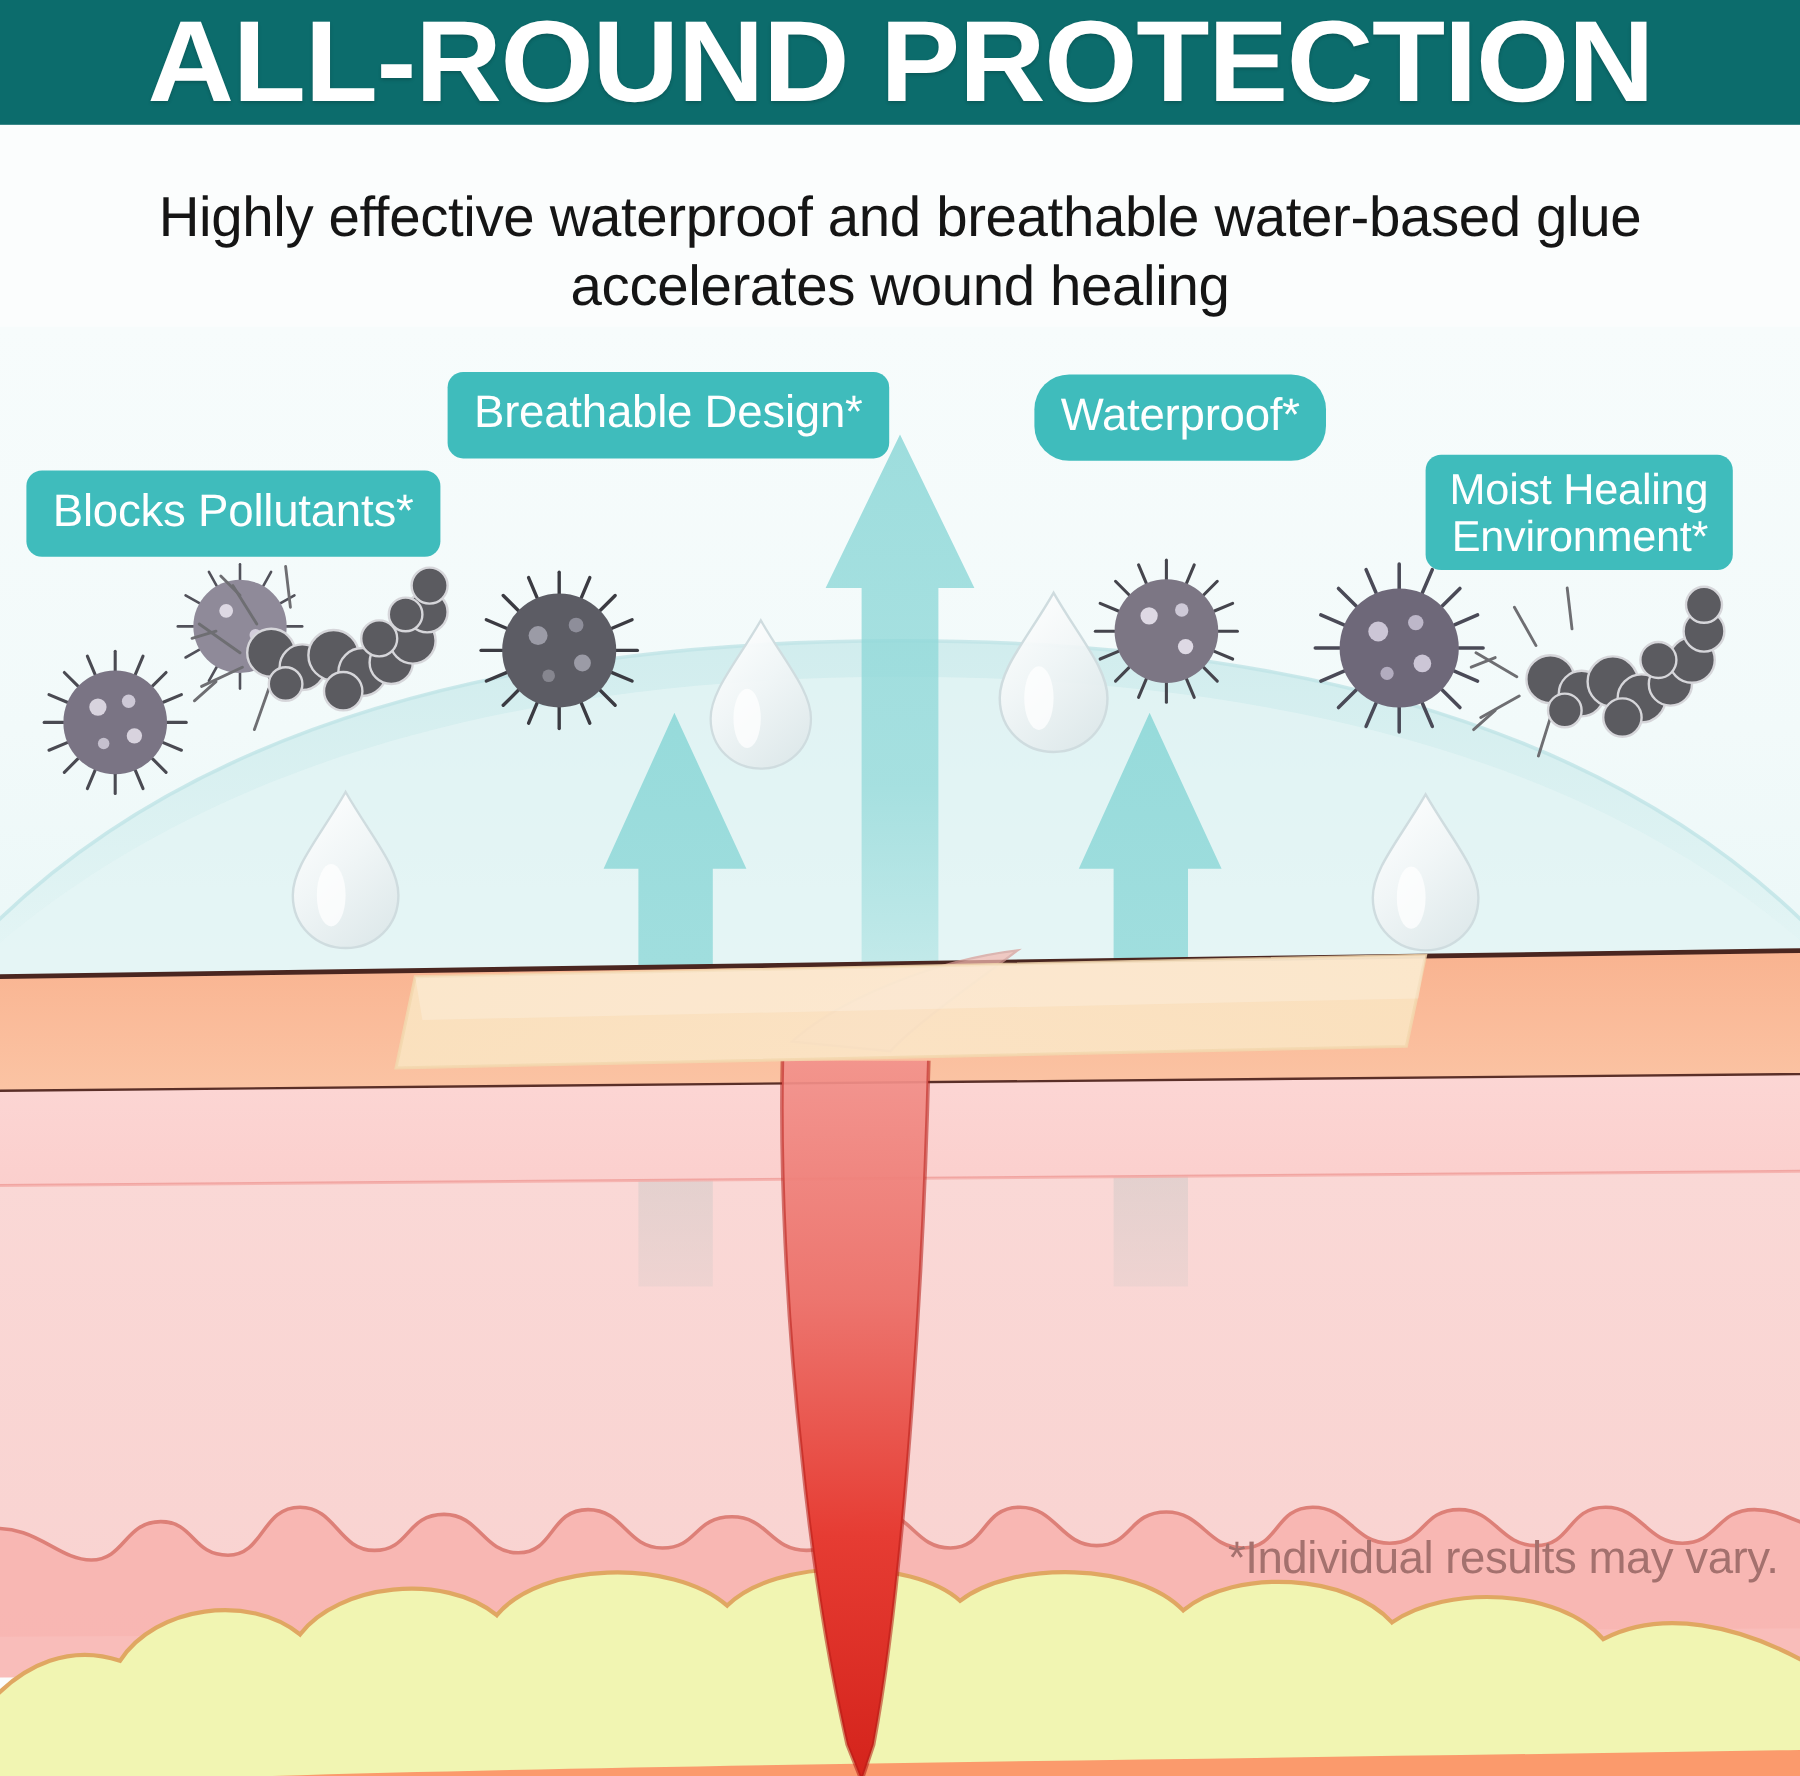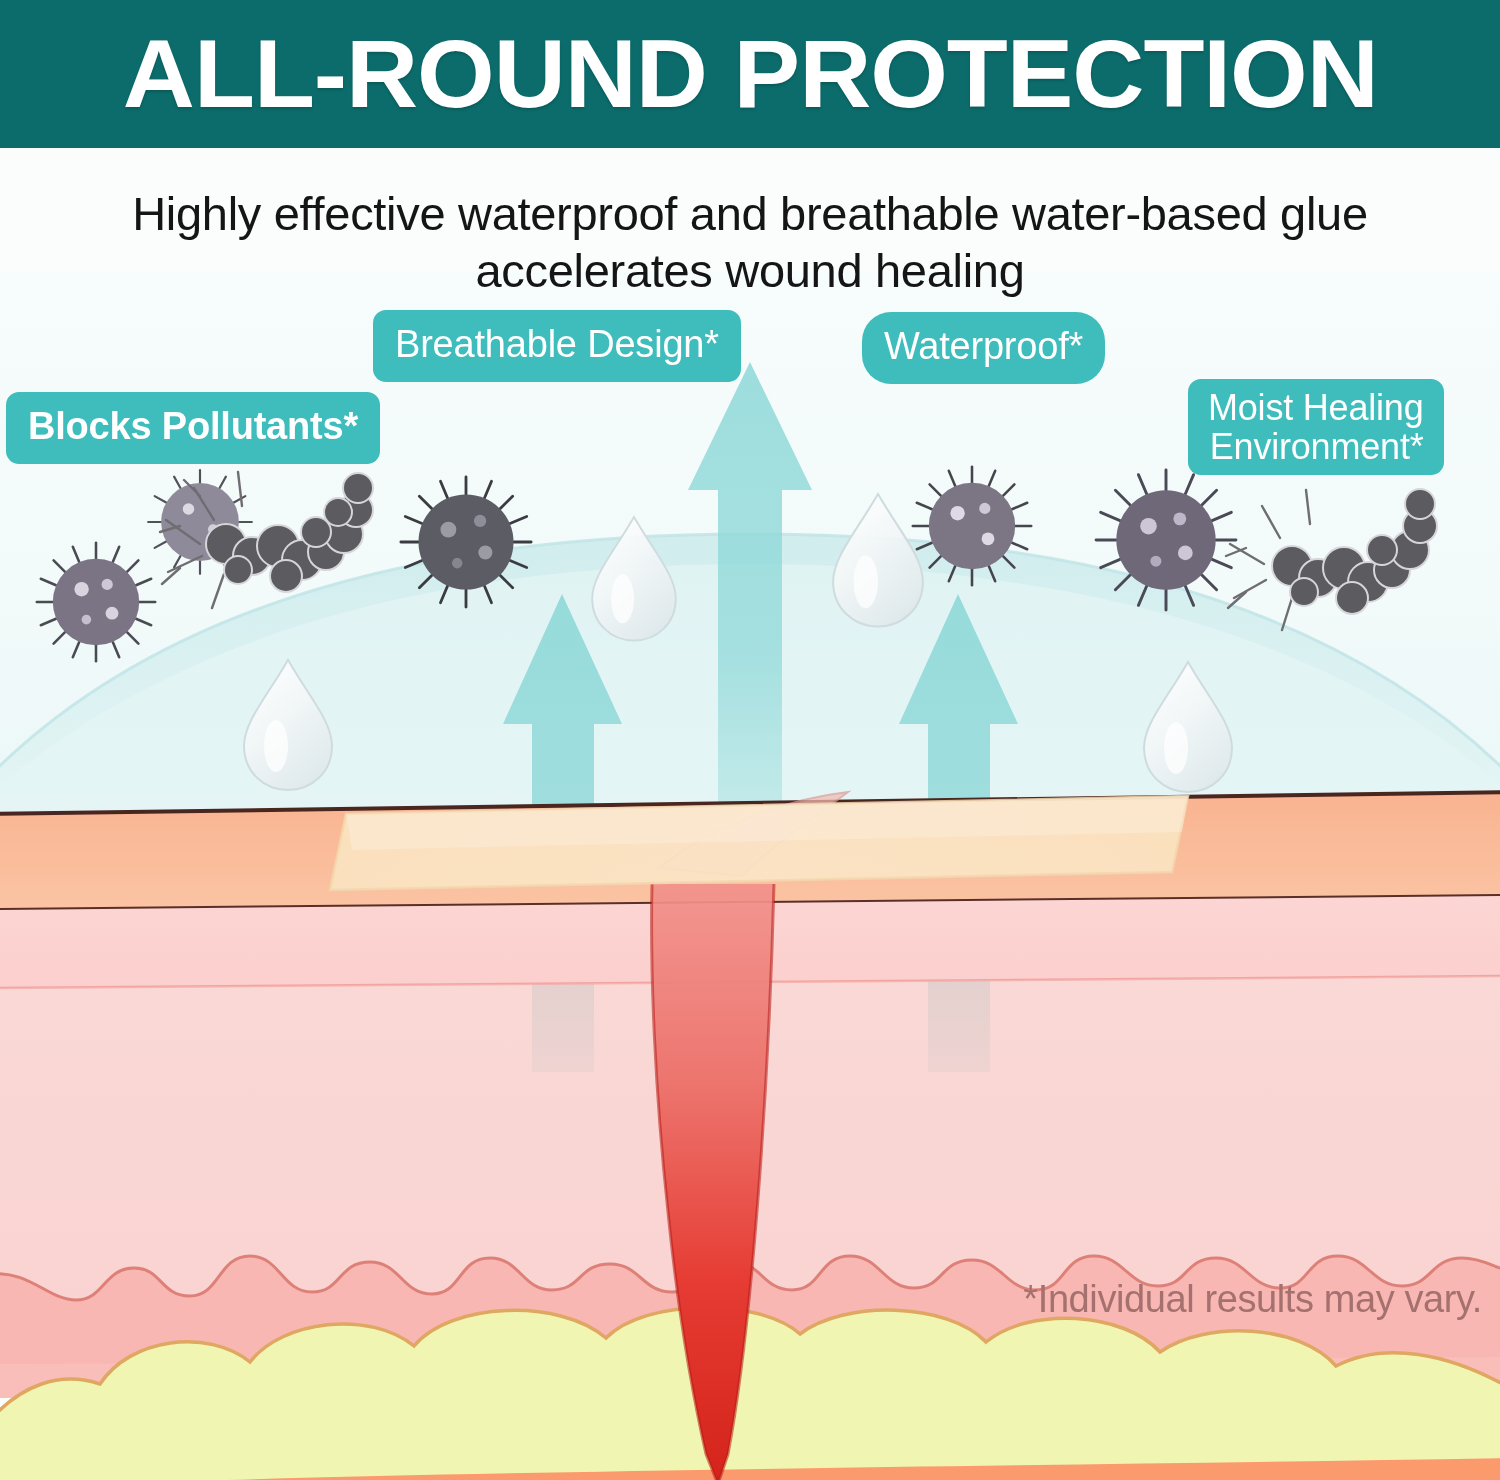--- a/index.html
+++ b/index.html
@@ -7,21 +7,21 @@
 
   #page{
     position:relative;
     width:1500px;height:1480px;
     overflow:hidden;
     background:#fbfdfd;
   }
 
   
   #header-banner{
-    position:absolute;left:0;top:0;width:1500px;height:148px;
+    position:absolute;left:0;top:0;width:1500px;height:104px;
     background:#0c6c6c;
     display:flex;align-items:center;justify-content:center;
     overflow:hidden;
   }
   #header-title{
     color:#ffffff;
     font-size:96px;
     font-weight:bold;
     letter-spacing:-1px;
     line-height:1;
@@ -34,21 +34,20 @@
   
   #subtitle{
     position:absolute;left:50%;top:152px;transform:translateX(-50%);
     width:1420px;
     text-align:center;
     color:#151515;
     font-size:47px;
     line-height:1.22;
     font-family:"Liberation Sans","DejaVu Sans",sans-serif;
     letter-spacing:-.3px;
-    margin-top:33px;
   }
 
   
   #stage{
     position:absolute;left:0;top:272px;width:1500px;height:1208px;
     overflow:hidden;
   }
   #stage svg{display:block;}
 
   
@@ -59,21 +58,21 @@
     border-radius:13px;
     font-size:38px;
     line-height:1.08;
     padding:14px 22px 17px 22px;
     box-sizing:border-box;
     font-family:"Liberation Sans","DejaVu Sans",sans-serif;
     letter-spacing:-.2px;
     white-space:pre-line;
     text-align:right;
   }
-  #badge-blocks-pollutants{left:6px;top:392px;font-weight:bold;}
+  #badge-blocks-pollutants{left:22px;top:392px;}
   #badge-breathable-design{left:373px;top:310px;}
   #badge-waterproof{left:862px;top:312px;border-radius:29px;}
   #badge-moist-healing{left:1188px;top:379px;font-size:36px;padding:10px 20px 8px 20px;}
 
   
   #disclaimer{
     position:absolute;right:18px;top:1266px;
     color:#a4716e;
     font-size:38px;
     font-family:"Liberation Sans","DejaVu Sans",sans-serif;

